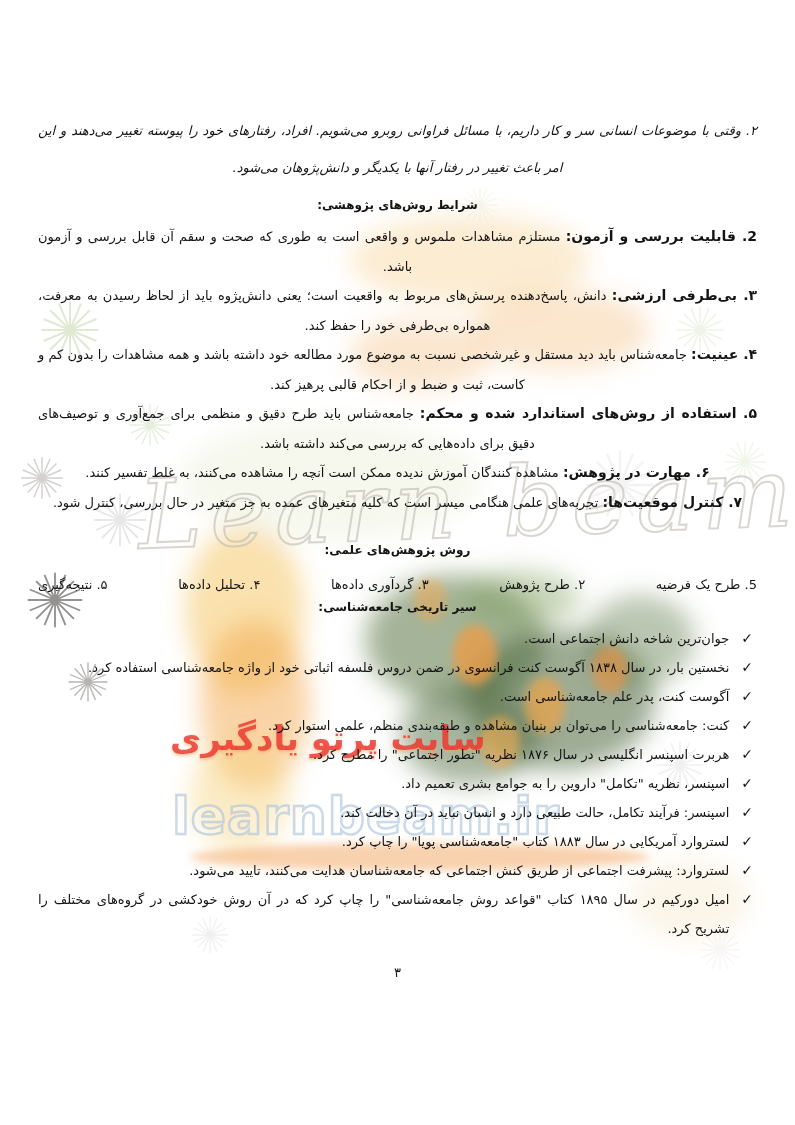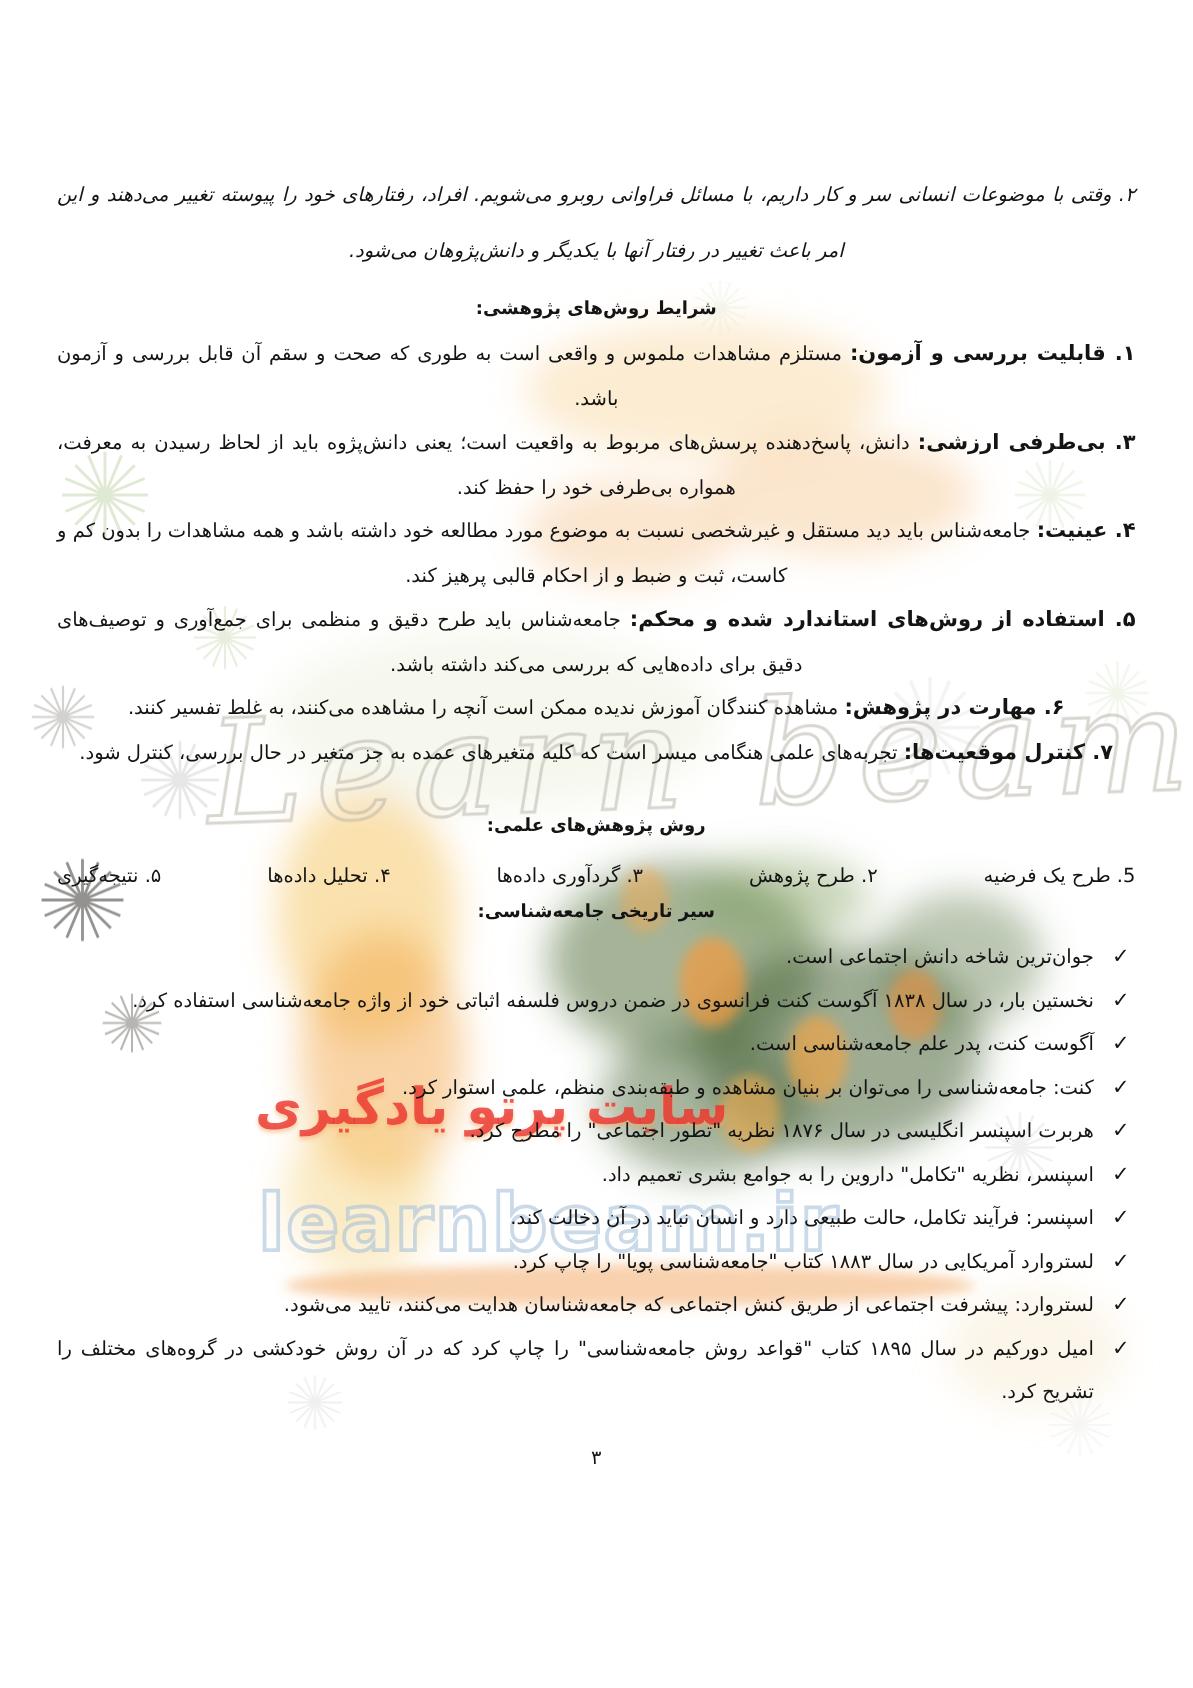--- a/index.html
+++ b/index.html
@@ -146,21 +146,21 @@
   <div class="wm wm-script">Learn beam</div>
   <div class="wm wm-red">سایت پرتو یادگیری</div>
   <div class="wm wm-site">learnbeam.ir</div>
 
   <div class="content">
 
     <p class="intro">۲. وقتی با موضوعات انسانی سر و کار داریم، با مسائل فراوانی روبرو می‌شویم. افراد، رفتارهای خود را پیوسته تغییر می‌دهند و این امر باعث تغییر در رفتار آنها با یکدیگر و دانش‌پژوهان می‌شود.</p>
 
     <h2 class="heading">شرایط روش‌های پژوهشی:</h2>
 
-    <p class="item"><b class="lead">۱. قابلیت بررسی و آزمون:</b> <span>مستلزم مشاهدات ملموس و واقعی است به طوری که صحت و سقم آن قابل بررسی و آزمون باشد.</span></p>
+    <p class="item"><b class="lead">2. قابلیت بررسی و آزمون:</b> <span>مستلزم مشاهدات ملموس و واقعی است به طوری که صحت و سقم آن قابل بررسی و آزمون باشد.</span></p>
     <p class="item"><b class="lead">۳. بی‌طرفی ارزشی:</b> <span>دانش، پاسخ‌دهنده پرسش‌های مربوط به واقعیت است؛ یعنی دانش‌پژوه باید از لحاظ رسیدن به معرفت، همواره بی‌طرفی خود را حفظ کند.</span></p>
     <p class="item"><b class="lead">۴. عینیت:</b> <span>جامعه‌شناس باید دید مستقل و غیرشخصی نسبت به موضوع مورد مطالعه خود داشته باشد و همه مشاهدات را بدون کم و کاست، ثبت و ضبط و از احکام قالبی پرهیز کند.</span></p>
     <p class="item"><b class="lead">۵. استفاده از روش‌های استاندارد شده و محکم:</b> <span>جامعه‌شناس باید طرح دقیق و منظمی برای جمع‌آوری و توصیف‌های دقیق برای داده‌هایی که بررسی می‌کند داشته باشد.</span></p>
     <p class="item"><b class="lead">۶. مهارت در پژوهش:</b> <span>مشاهده کنندگان آموزش ندیده ممکن است آنچه را مشاهده می‌کنند، به غلط تفسیر کنند.</span></p>
     <p class="item"><b class="lead">۷. کنترل موقعیت‌ها:</b> <span>تجربه‌های علمی هنگامی میسر است که کلیه متغیرهای عمده به جز متغیر در حال بررسی، کنترل شود.</span></p>
 
     <h2 class="heading h2-methods">روش پژوهش‌های علمی:</h2>
 
     <div class="steps">
       <span>5. طرح یک فرضیه</span>

